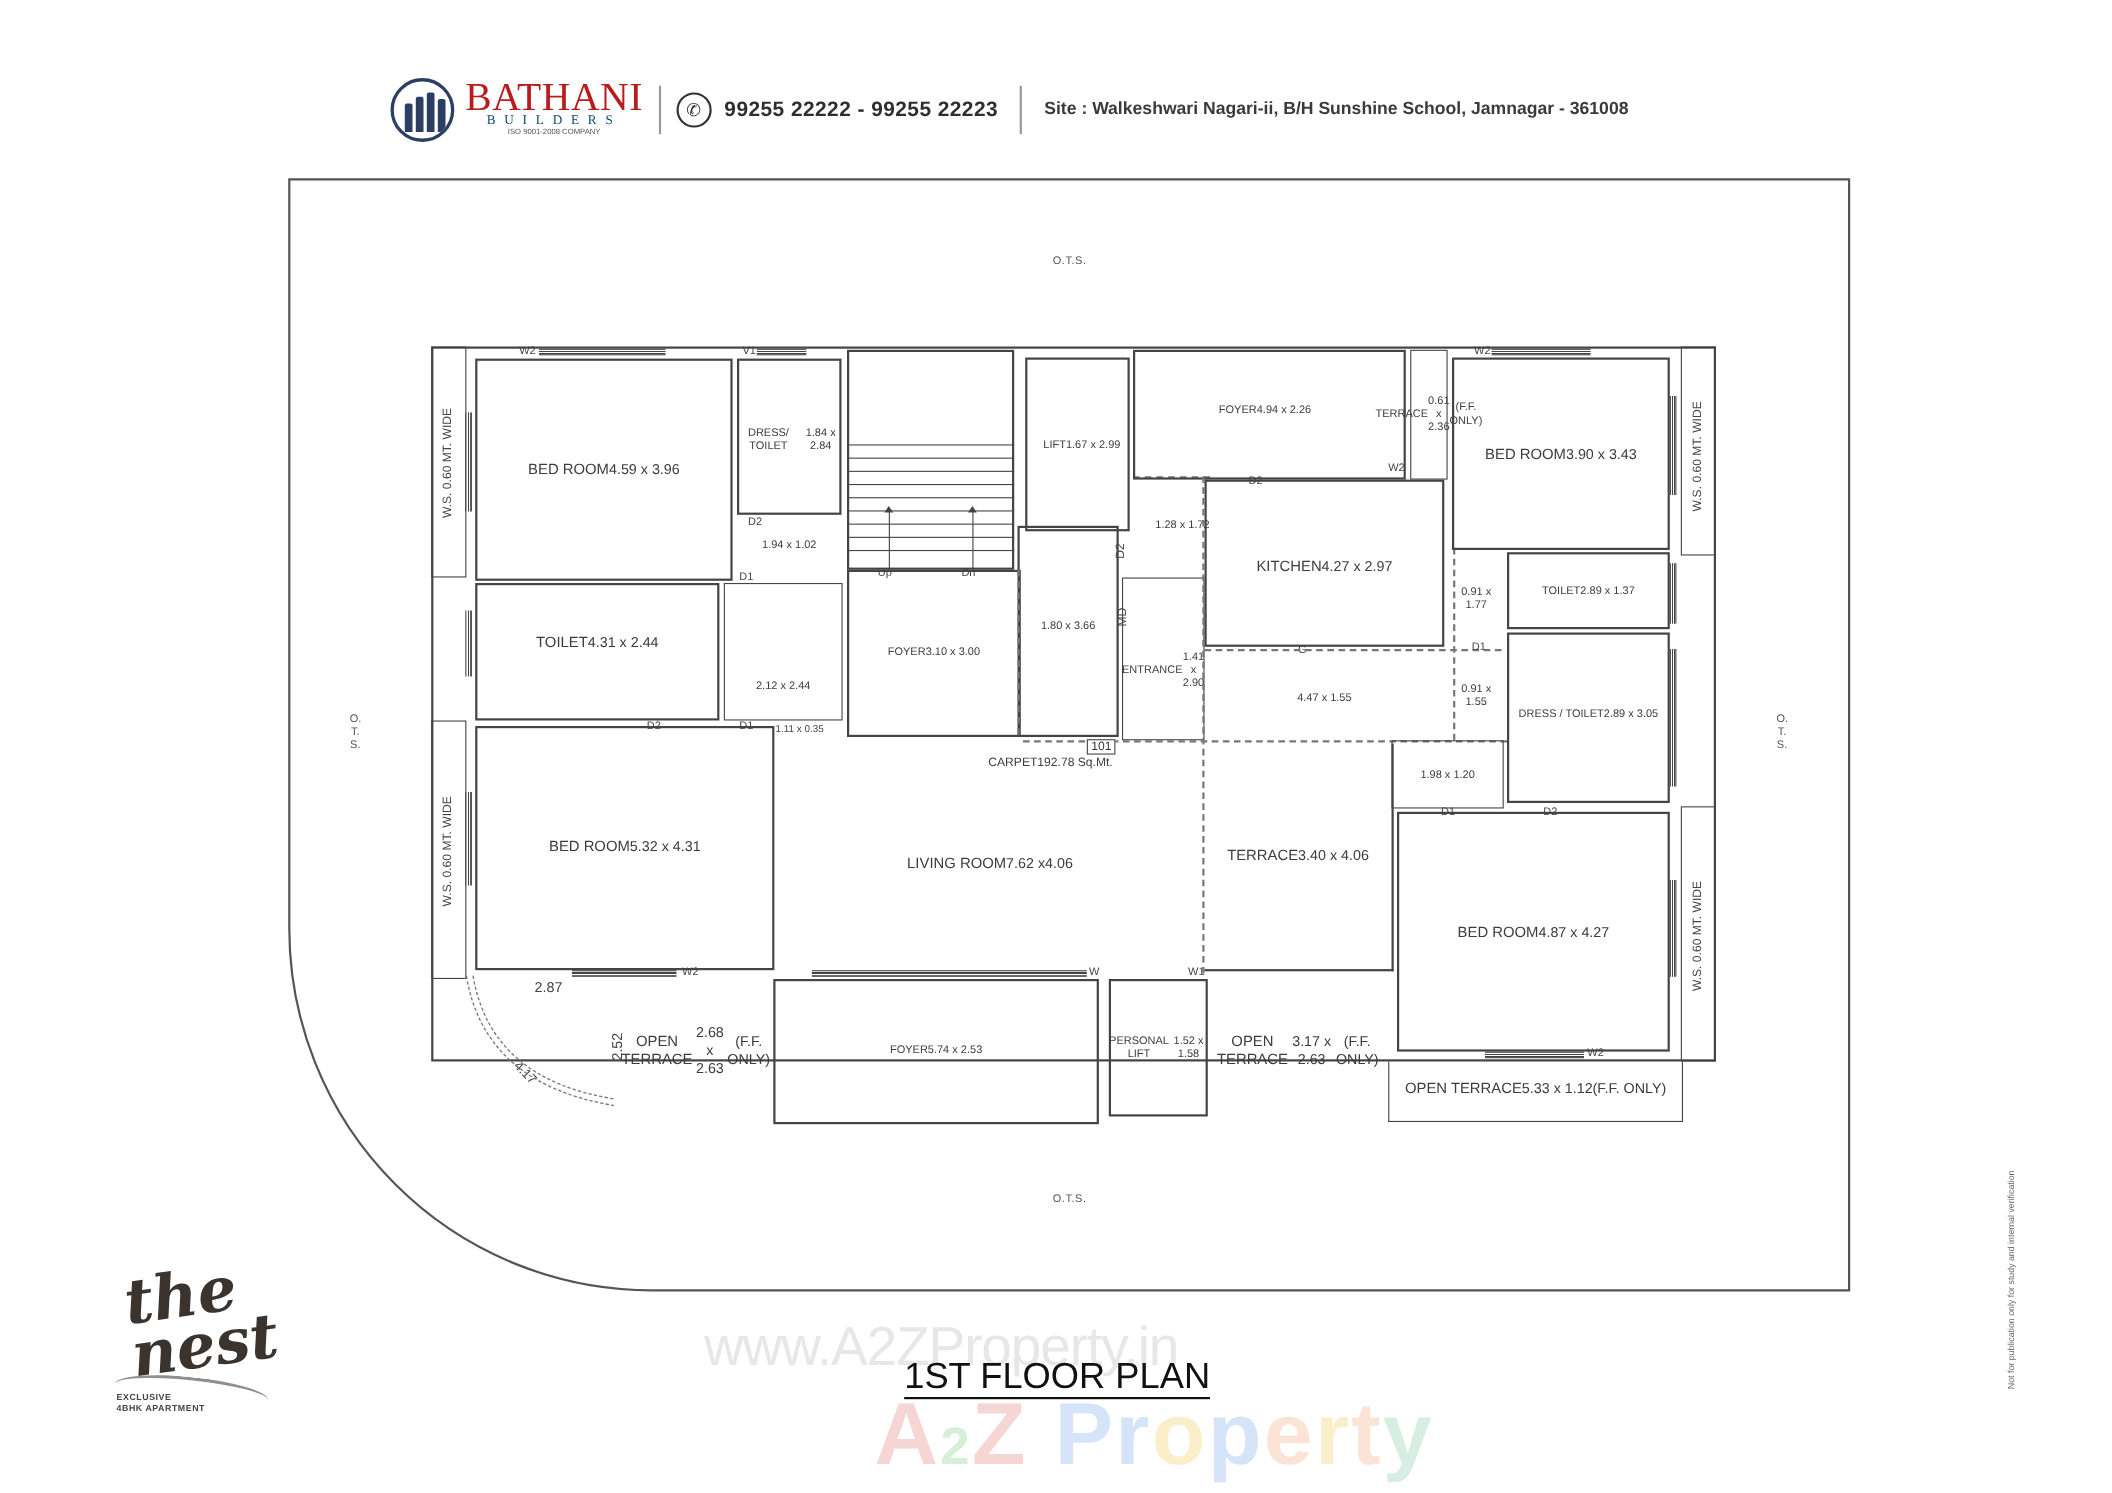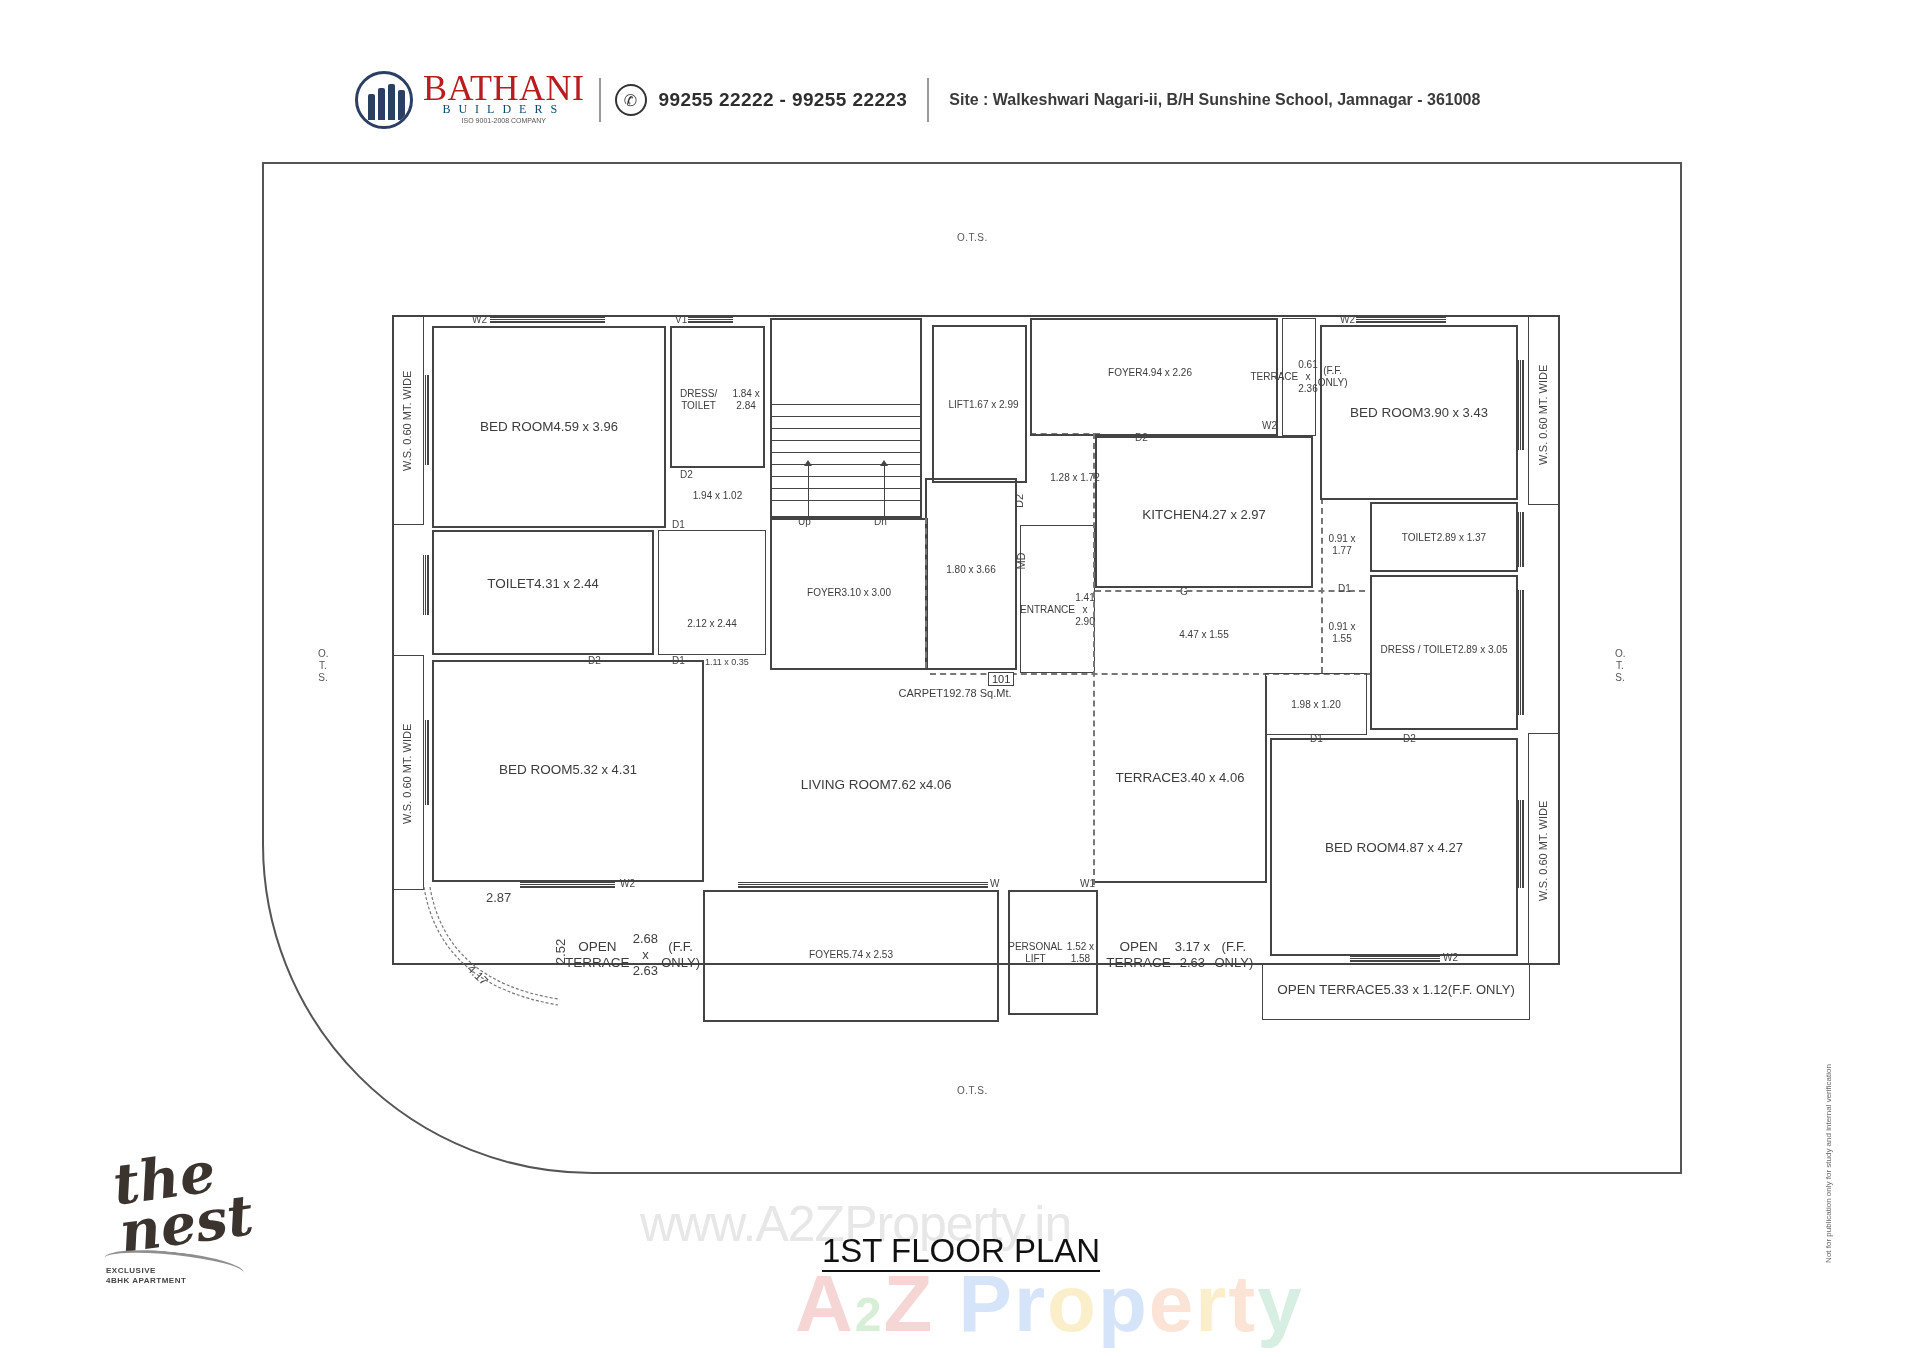--- a/index.html
+++ b/index.html
@@ -240,21 +240,21 @@
   <span class="nm">DRESS / TOILET</span>
     <span>2.89 x 3.05</span>
 </div>
 <div class="window-v" style="left:1518px;top:590px;height:125px;"></div>
 
 <div class="wall thin" style="left:1265px;top:673px;width:102px;height:62px;"></div>
 <div class="room small" style="left:1265px;top:690px;width:102px;height:30px;">
   <span>1.98 x 1.20</span>
 </div>
 
-<div class="room" style="left:686px;top:760px;width:380px;height:50px;">
+<div class="room" style="left:710px;top:760px;width:380px;height:50px;">
   <span class="nm">LIVING ROOM</span>
     <span>7.62 x4.06</span>
 </div>
 <div class="room small" style="left:890px;top:675px;width:130px;height:36px;font-size:11px;line-height:14px;">
   <span>CARPET</span>
     <span>192.78 Sq.Mt.</span>
 </div>
 <span class="carpet-box" style="left:988px;top:672px;">101</span>
 <div class="wall" style="left:1095px;top:676px;width:172px;height:207px;border-left:none;border-top:none;"></div>
 <div class="room" style="left:1095px;top:755px;width:170px;height:45px;">

